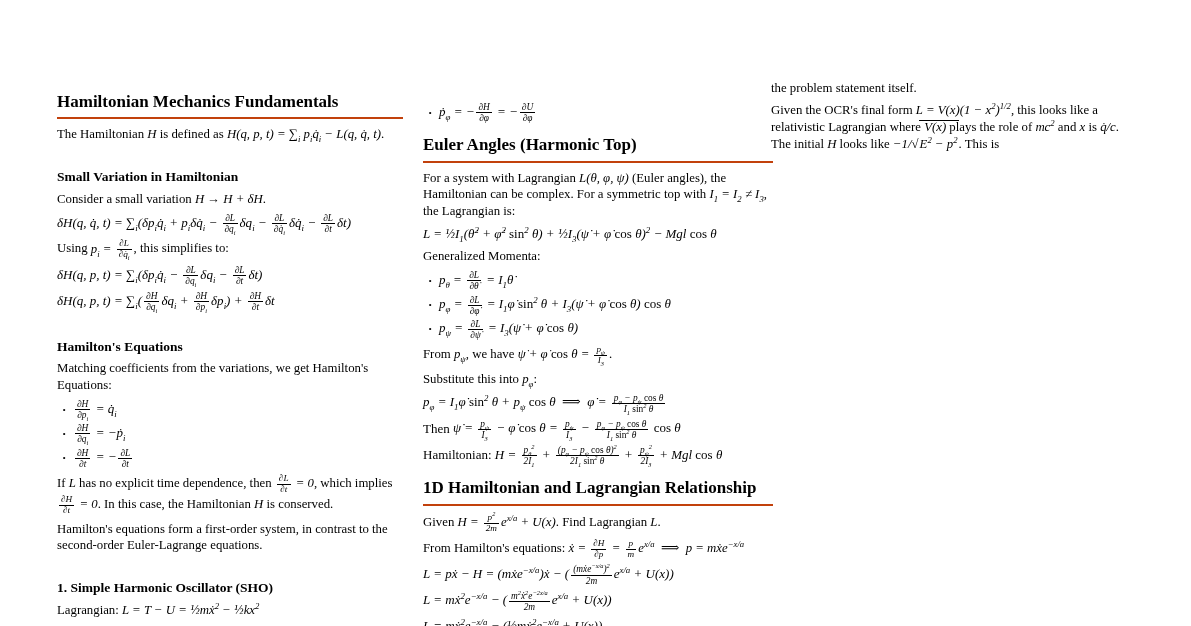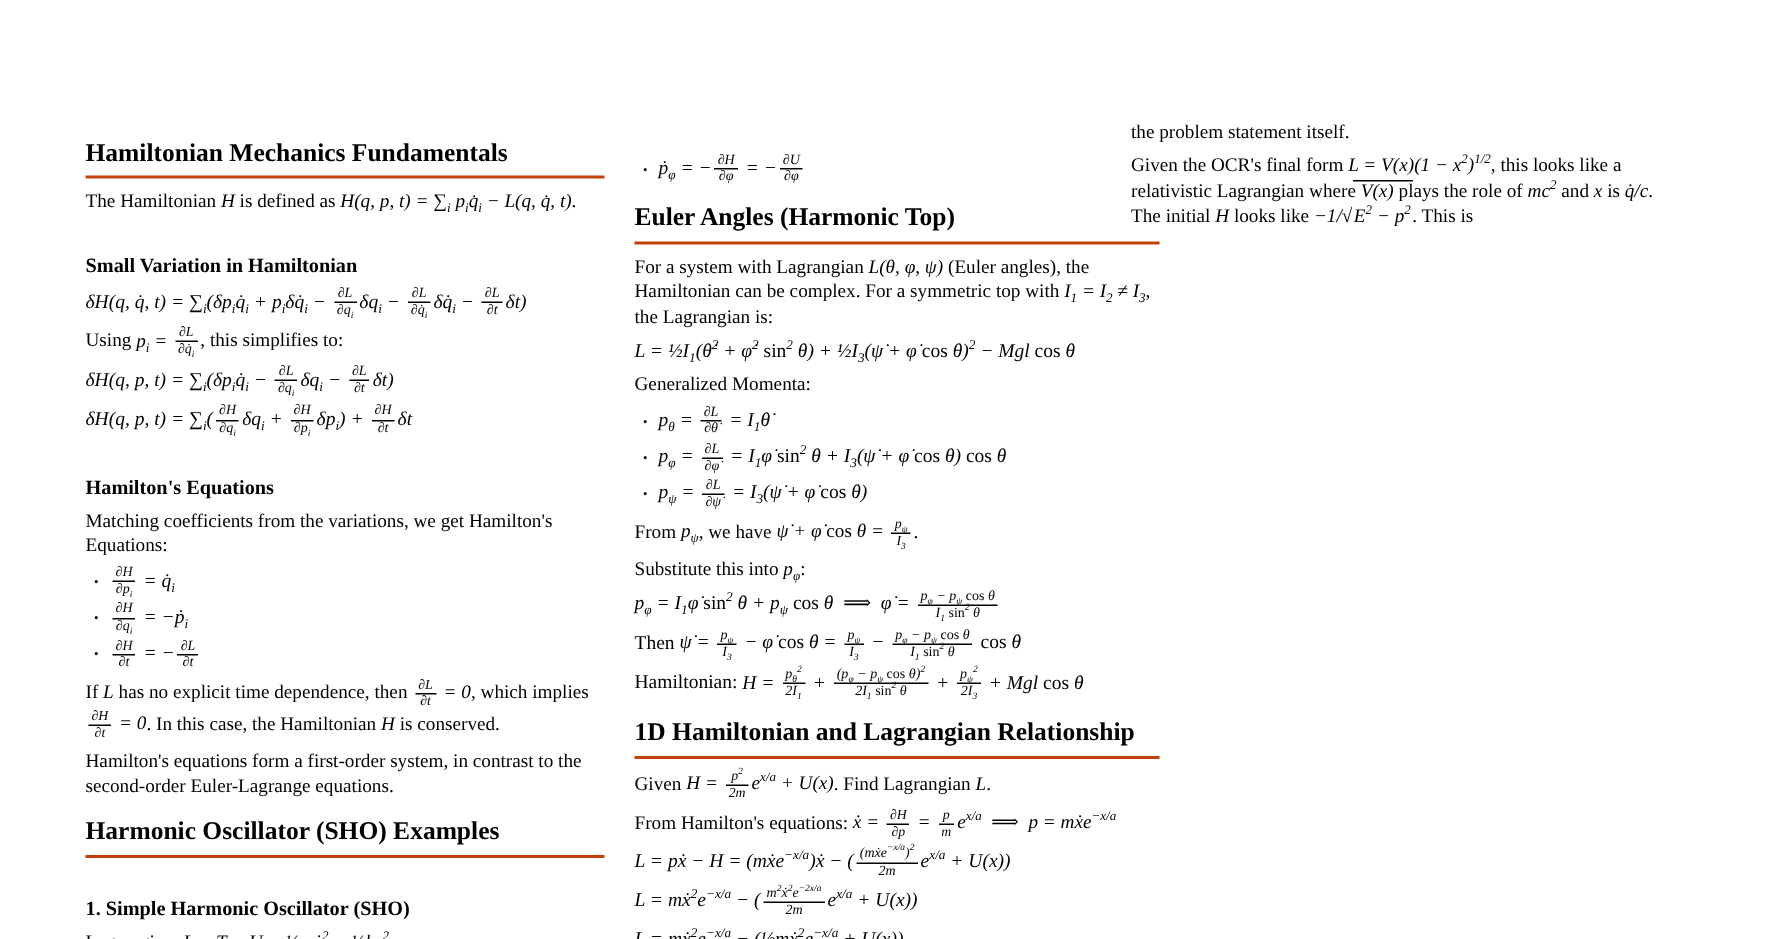--- a/index.html
+++ b/index.html
@@ -6,21 +6,21 @@
   body {
     width:1191px; height:626px; overflow:hidden;
     font-family:"Liberation Serif","DejaVu Serif",serif;
     color:#000000;
     -webkit-font-smoothing:antialiased;
   }
   .page { position:relative; width:1191px; height:626px; background:#ffffff; overflow:hidden; }
   .col { position:absolute; }
   #col0 { left:57px;  top:92px; width:346px; }
   #col1 { left:423px; top:78px; width:350px;margin-top:21px; }
-  #col2 { left:754px; top:80px; width:350px; }
+  #col2 { left:771px; top:80px; width:350px; }
   .col > :first-child { margin-top:0; }
 
   h2 {
     font-size:17px; font-weight:700; line-height:1.2;
     margin:12px 0 7px; padding-bottom:5px;
     border-bottom:2px solid #c2410c;
   }
   h3 { font-size:13.5px; font-weight:700; line-height:1.25; margin:26px 0 4px; }
   p  { font-size:12.8px; line-height:1.32; margin:5px 0; }
   .math { font-size:13px; line-height:1.4; margin:5px 0; }
@@ -47,34 +47,34 @@
   }
 </style>
 </head>
 <body>
 
 <div class="page">
   <div class="col" id="col0">
       <h2>Hamiltonian Mechanics Fundamentals</h2>
       <p>The Hamiltonian <span class="m">H</span> is defined as <span class="m">H(q, p, t) = ∑<sub>i</sub> p<sub>i</sub>q̇<sub>i</sub> − L(q, q̇, t)</span>.</p>
       <h3>Small Variation in Hamiltonian</h3>
+      <p>Consider a small variation <span class="m">H → H + δH</span>.</p>
       <div class="math"><span class="m">δH(q, q̇, t) = ∑<sub>i</sub>(δp<sub>i</sub>q̇<sub>i</sub> + p<sub>i</sub>δq̇<sub>i</sub> − <f><n>∂L</n><d>∂q<sub>i</sub></d></f>δq<sub>i</sub> − <f><n>∂L</n><d>∂q̇<sub>i</sub></d></f>δq̇<sub>i</sub> − <f><n>∂L</n><d>∂t</d></f>δt)</span></div>
       <p>Using <span class="m">p<sub>i</sub> = <f><n>∂L</n><d>∂q̇<sub>i</sub></d></f></span>, this simplifies to:</p>
       <div class="math"><span class="m">δH(q, p, t) = ∑<sub>i</sub>(δp<sub>i</sub>q̇<sub>i</sub> − <f><n>∂L</n><d>∂q<sub>i</sub></d></f>δq<sub>i</sub> − <f><n>∂L</n><d>∂t</d></f>δt)</span></div>
       <div class="math"><span class="m">δH(q, p, t) = ∑<sub>i</sub>(<f><n>∂H</n><d>∂q<sub>i</sub></d></f>δq<sub>i</sub> + <f><n>∂H</n><d>∂p<sub>i</sub></d></f>δp<sub>i</sub>) + <f><n>∂H</n><d>∂t</d></f>δt</span></div>
       <h3>Hamilton's Equations</h3>
       <p>Matching coefficients from the variations, we get Hamilton's Equations:</p>
       <ul>
         <li><span class="m"><f><n>∂H</n><d>∂p<sub>i</sub></d></f> = q̇<sub>i</sub></span></li>
         <li><span class="m"><f><n>∂H</n><d>∂q<sub>i</sub></d></f> = −ṗ<sub>i</sub></span></li>
         <li><span class="m"><f><n>∂H</n><d>∂t</d></f> = −<f><n>∂L</n><d>∂t</d></f></span></li>
       </ul>
       <p>If <span class="m">L</span> has no explicit time dependence, then <span class="m"><f><n>∂L</n><d>∂t</d></f> = 0</span>, which implies <span class="m"><f><n>∂H</n><d>∂t</d></f> = 0</span>. In this case, the Hamiltonian <span class="m">H</span> is conserved.</p>
       <p>Hamilton's equations form a first-order system, in contrast to the second-order Euler-Lagrange equations.</p>
-      <h2>Harmonic Oscillator (SHO) Examples</h2>
       <h3>1. Simple Harmonic Oscillator (SHO)</h3>
       <p><b>Lagrangian:</b> <span class="m">L = T − U = ½mẋ<sup>2</sup> − ½kx<sup>2</sup></span></p>
     </div>
   <div class="col" id="col1">
       <ul>
         <li><span class="m">ṗ<sub>φ</sub> = −<f><n>∂H</n><d>∂φ</d></f> = −<f><n>∂U</n><d>∂φ</d></f></span></li>
       </ul>
       <h2>Euler Angles (Harmonic Top)</h2>
       <p>For a system with Lagrangian <span class="m">L(θ, φ, ψ)</span> (Euler angles), the Hamiltonian can be complex. For a symmetric top with <span class="m">I<sub>1</sub> = I<sub>2</sub> ≠ I<sub>3</sub></span>, the Lagrangian is:</p>
       <div class="math"><span class="m">L = ½I<sub>1</sub>(θ̇<sup>2</sup> + φ̇<sup>2</sup> <r>sin</r><sup>2</sup> θ) + ½I<sub>3</sub>(ψ̇ + φ̇ <r>cos</r> θ)<sup>2</sup> − Mgl <r>cos</r> θ</span></div>

